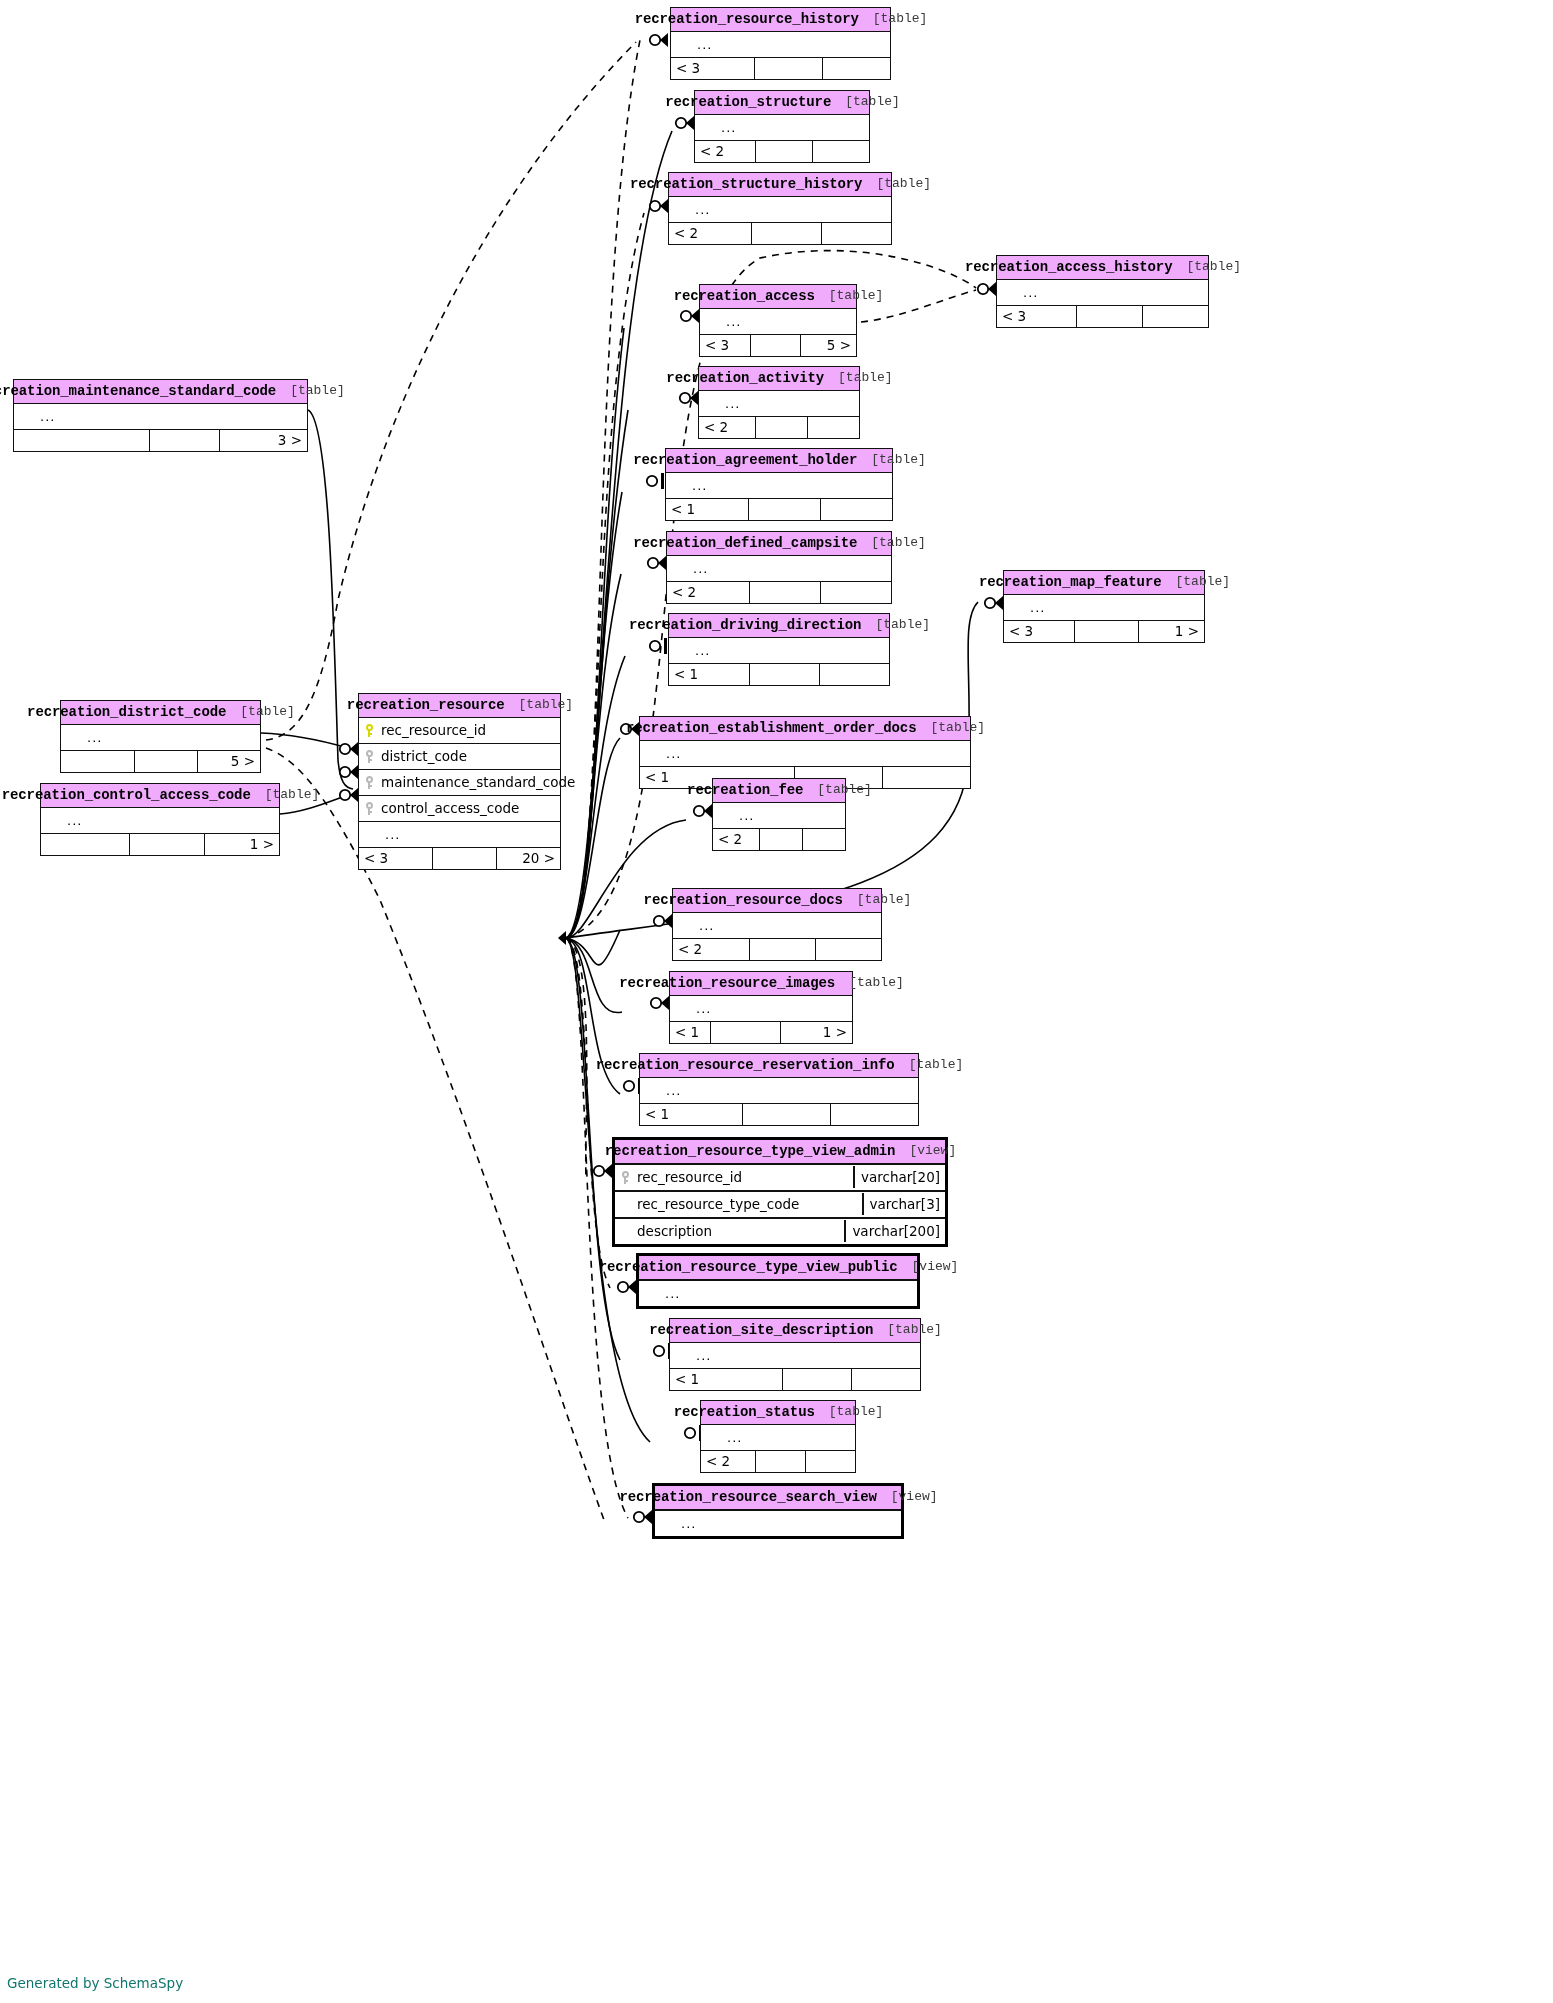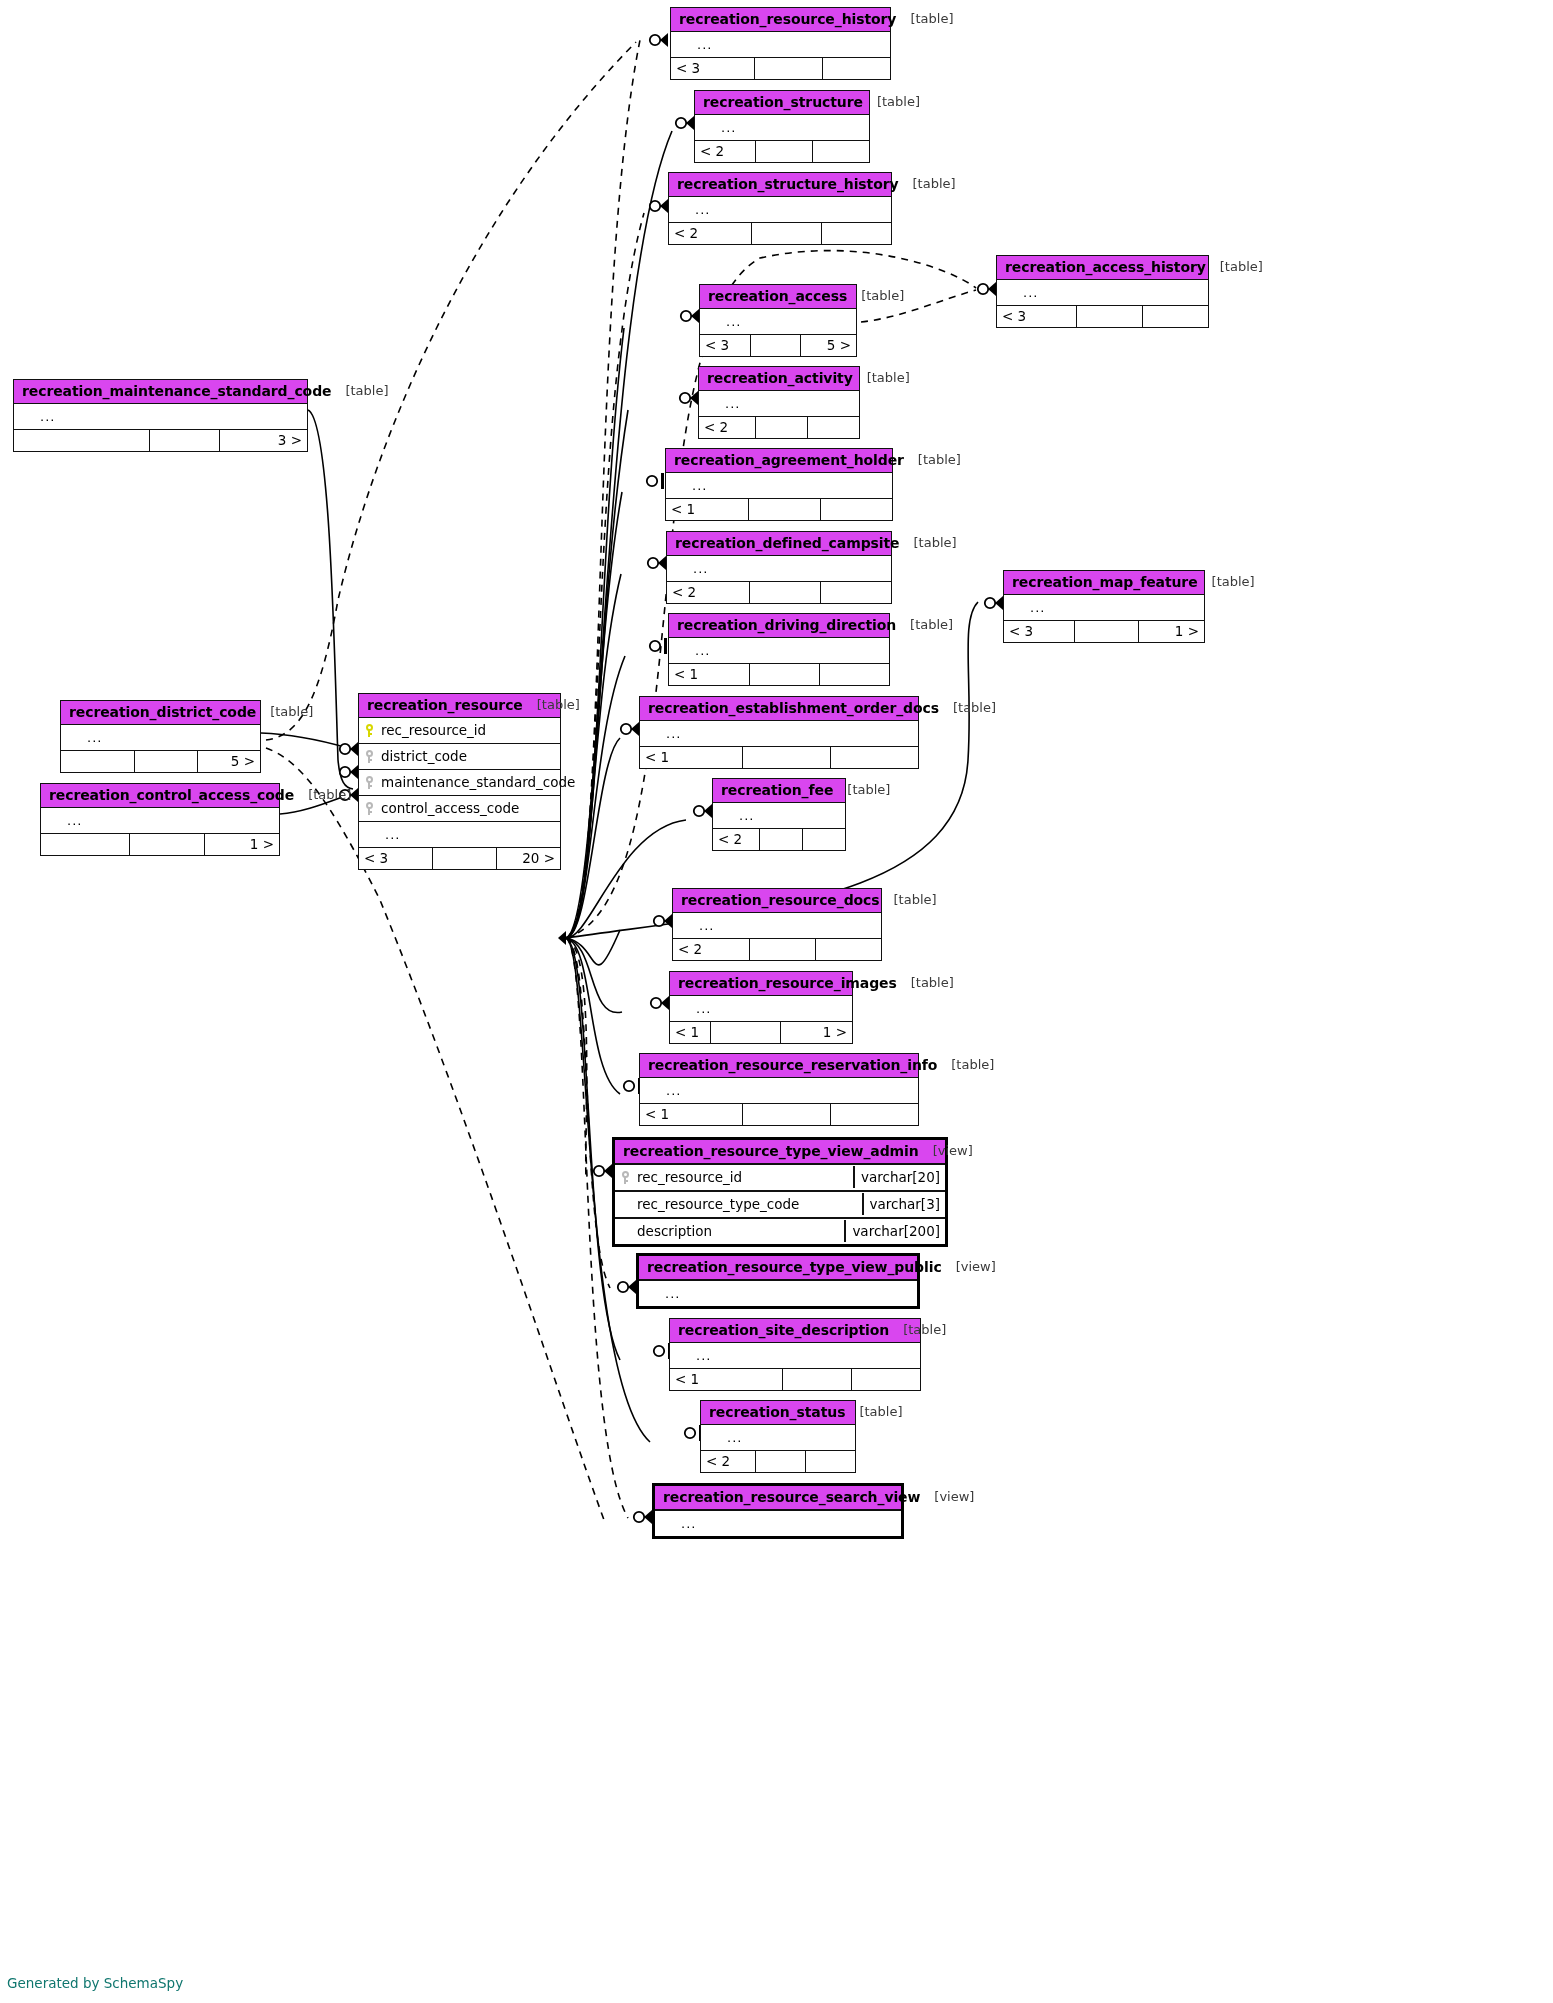--- a/index.html
+++ b/index.html
@@ -32,26 +32,27 @@
     color: #000000;
     z-index: 5;
   }
   .entity.view {
     border-width: 3px;
     border-color: #000000;
   }
   .ent-head {
     display: flex;
     align-items: center;
-    justify-content: space-between;
-    background: #d946ef;
+    justify-content: center;
+    background: #f0abfc;
     border-bottom: 1px solid #111111;
     padding: 3px 7px 4px 8px;
     line-height: 1.15;
     white-space: nowrap;
+    font-family: Liberation Mono, monospace;
   }
   .entity.view .ent-head { border-bottom-width: 2px; }
   .ent-name {
     font-weight: bold;
     font-size: 14px;
     letter-spacing: -0.1px;
   }
   .ent-kind {
     font-weight: normal;
     font-size: 13px;
@@ -433,21 +434,21 @@
             <span class="col-key"><span class="keyglyph"></span></span>
             <span class="col-name">...</span>
           </div>
         </div>
         <div class="ent-foot">
           <span class="foot-cell c-left">&lt; 3</span>
           <span class="foot-cell c-mid" style="flex:0 0 64px"></span>
           <span class="foot-cell c-right" style="flex:0 0 66px">1 &gt;</span>
         </div>
       </div>
-      <div class="entity" style="left: 639px; top: 696px; width: 280px;">
+      <div class="entity" style="left: 639px; top: 716px; width: 332px;">
         <div class="ent-head">
           <span class="ent-name">recreation_establishment_order_docs</span>
           <span class="ent-kind">[table]</span>
         </div>
         <div class="ent-cols">
           <div class="col-row ellipsis">
             <span class="col-key"><span class="keyglyph"></span></span>
             <span class="col-name">...</span>
           </div>
         </div>

